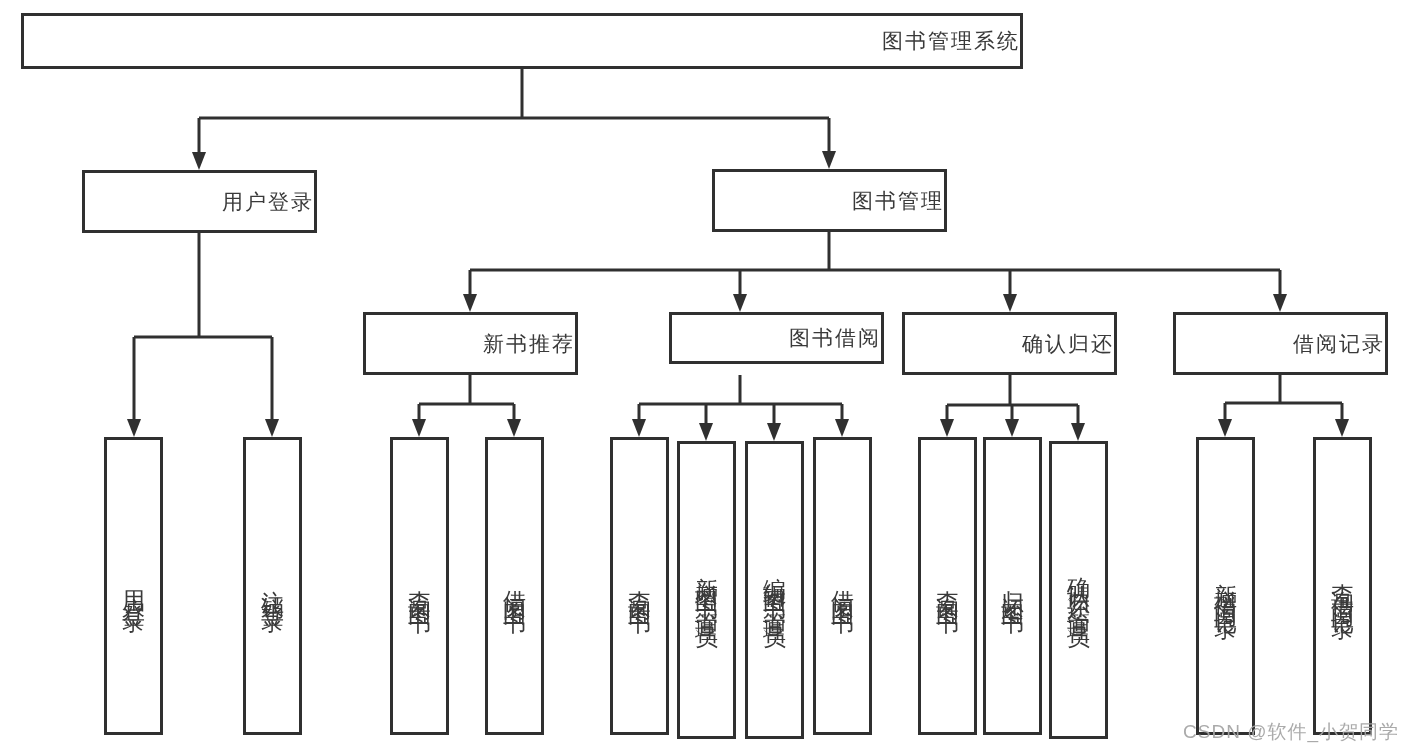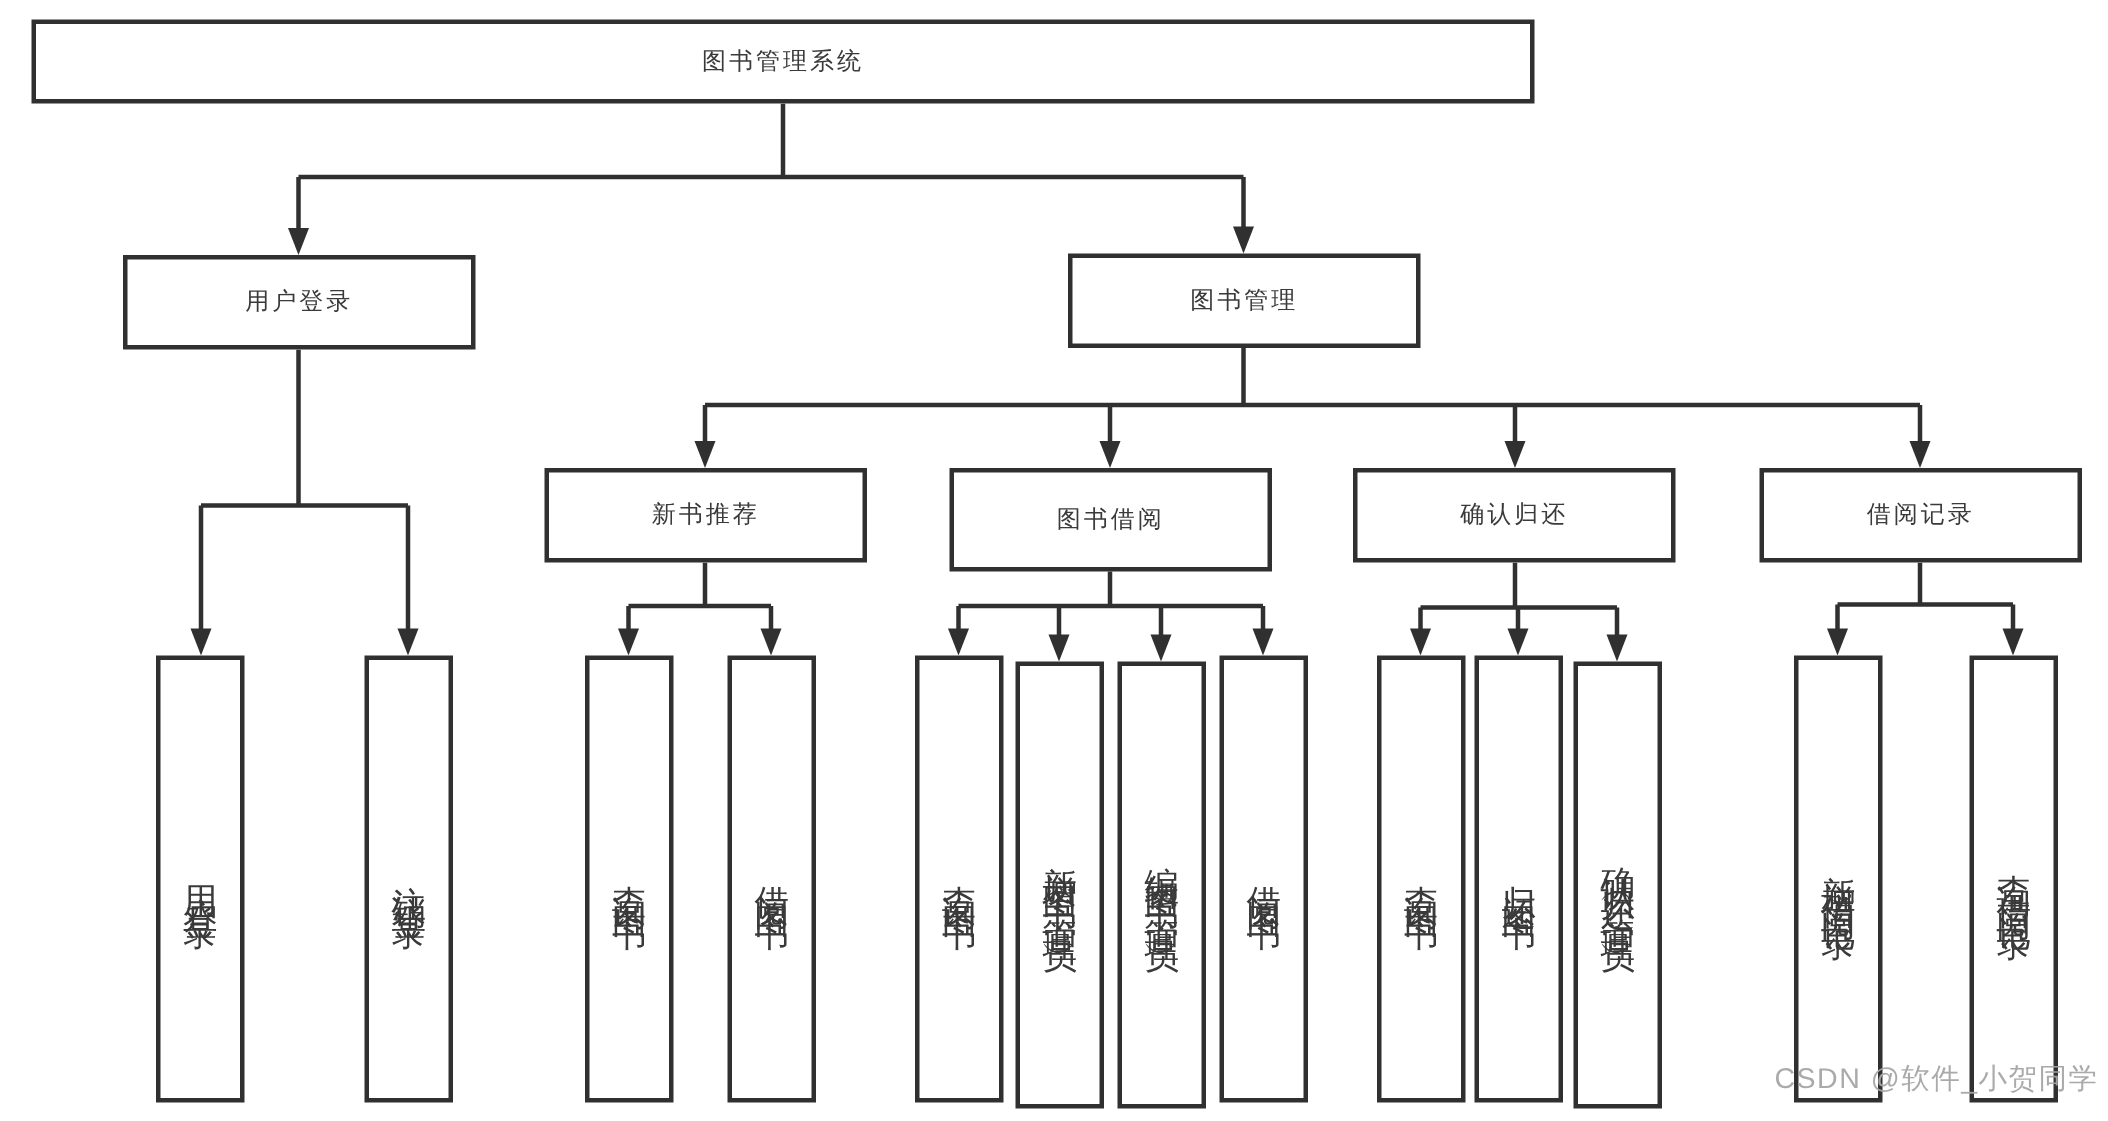--- a/index.html
+++ b/index.html
@@ -14,43 +14,44 @@
     position:absolute;
     box-sizing:border-box;
     border:3px solid #303030;
     background:#ffffff;
     display:flex;
     align-items:center;
     justify-content:center;
     color:#3a3a3a;
   }
   .hbox{
-    font-size:16px;
+    font-size:21px;
     letter-spacing:2px;
     white-space:nowrap;
+    justify-content:flex-end;
   }
   .vbox{
     writing-mode:vertical-rl;
     text-orientation:mixed;
     font-size:23px;
     letter-spacing:7px;
     line-height:1;
     width:59px;
     height:298px;
   }
   .vbox span{display:block;}
   #connector-layer{
     position:absolute;
     left:0;top:0;
     pointer-events:none;
   }
   #watermark{
     position:absolute;
     right:6px;
-    bottom:15px;
+    bottom:2px;
     font-size:19px;
     letter-spacing:1px;
     color:rgba(165,165,165,0.95);
     white-space:nowrap;
   }
 </style>
 </head>
 <body>
 
 <div id="canvas">
@@ -102,21 +103,21 @@
   <div class="node hbox" style="left:82px;top:170px;width:235px;height:63px;">
     <span>用户登录</span>
   </div>
   <div class="node hbox" style="left:363px;top:312px;width:215px;height:63px;">
     <span>新书推荐</span>
   </div>
 
   <div class="node hbox" style="left:712px;top:169px;width:235px;height:63px;">
     <span>图书管理</span>
   </div>
-  <div class="node hbox" style="left:633px;top:312px;width:215px;height:69px;font-family:Liberation Mono, monospace;">
+  <div class="node hbox" style="left:669px;top:312px;width:215px;height:52px;font-family:Liberation Mono, monospace;">
     <span>图书借阅</span>
   </div>
   <div class="node hbox" style="left:902px;top:312px;width:215px;height:63px;">
     <span>确认归还</span>
   </div>
   <div class="node hbox" style="left:1173px;top:312px;width:215px;height:63px;">
     <span>借阅记录</span>
   </div>
 
   <div class="node vbox" style="left:104px;top:437px;">

